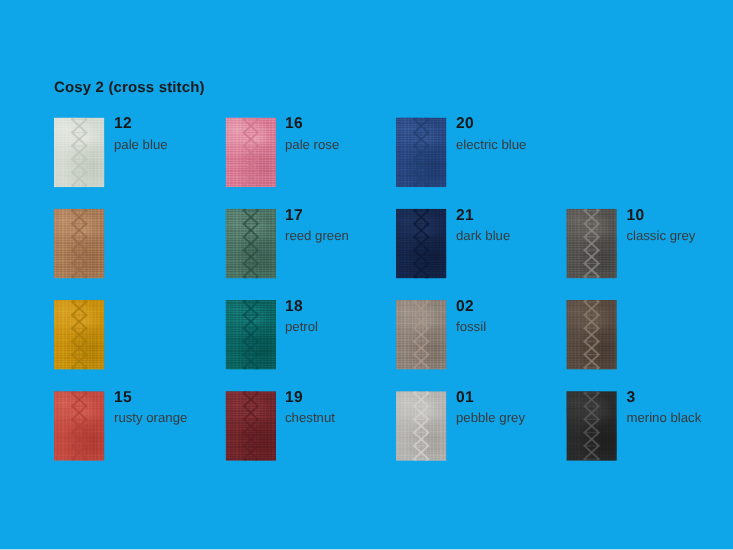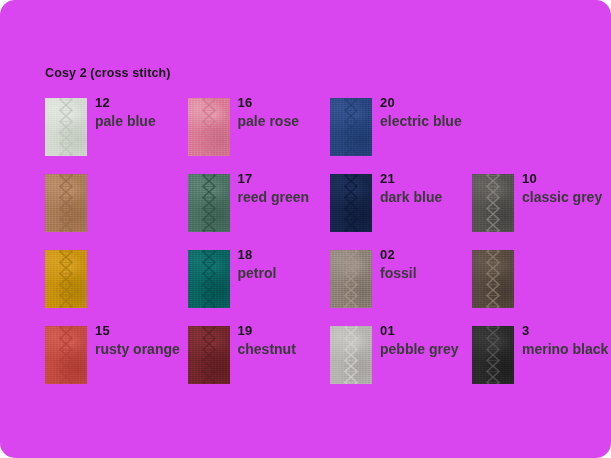--- a/index.html
+++ b/index.html
@@ -83,31 +83,31 @@
   }
   .sw-code {
     font-size: 13px;
     font-weight: bold;
     color: #171717;
     line-height: 10px;
     letter-spacing: 0.02em;
   }
   .sw-label {
     margin-top: 8px;
-    font-size: 14px;
-    font-weight: bold;
+    font-size: 11px;
+    font-weight: normal;
     color: #3a3a3a;
     line-height: 10px;
     white-space: nowrap;
   }
 </style>
 </head>
 <body>
 
-<div id="page" style="background: #d946ef; border-radius: 15px;">
+<div id="page" style="background: #0ea5e9;">
 
   <div id="title">Cosy 2 (cross stitch)</div>
 
   <div id="grid">
       <div class="sw-row">
         <div class="sw-cell" data-col="0">
           <div class="sw-chip">
             <div class="base" style="background: radial-gradient(circle at 22% 18%, rgb(227, 231, 224) 0%, rgba(0, 0, 0, 0) 42%), radial-gradient(circle at 78% 72%, rgb(194, 202, 191) 0%, rgba(0, 0, 0, 0) 48%), radial-gradient(circle at 60% 30%, rgb(227, 231, 224) 0%, rgba(0, 0, 0, 0) 30%), rgb(212, 218, 209);"></div>
             <div class="grain" style="background: repeating-linear-gradient(0deg, rgba(255, 255, 255, 0.16) 0px, rgba(255, 255, 255, 0.16) 1px, rgba(0, 0, 0, 0.1) 1px, rgba(0, 0, 0, 0.1) 2px), repeating-linear-gradient(90deg, rgba(255, 255, 255, 0.1) 0px, rgba(255, 255, 255, 0.1) 1px, rgba(0, 0, 0, 0.08) 1px, rgba(0, 0, 0, 0.08) 3px);"></div>
             <svg class="stitch" viewBox="0 0 42 58" preserveAspectRatio="none">

